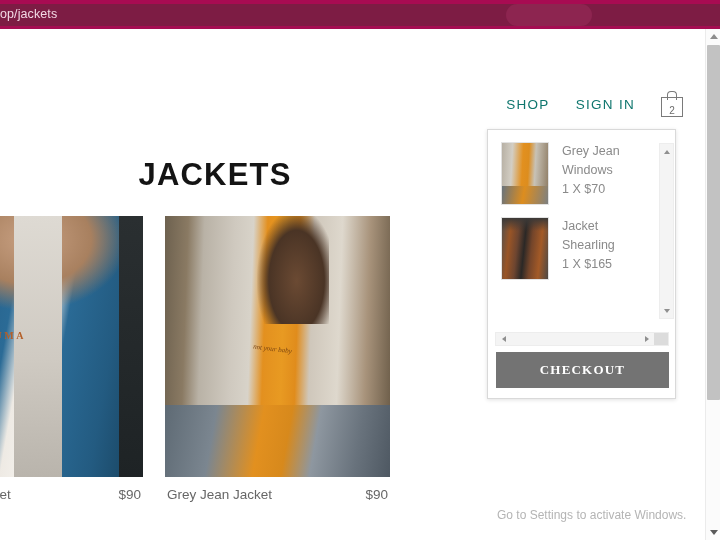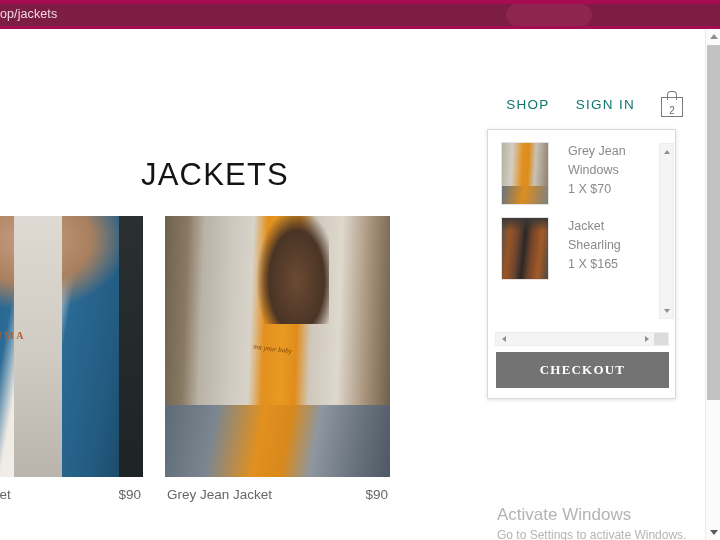--- a/index.html
+++ b/index.html
@@ -129,21 +129,21 @@
   .bag-count {
     position: absolute; left: 0; bottom: 1px; width: 22px;
     text-align: center; font-size: 10px; color: #6b6b6b;
   }
 
   
   .page-title {
     position: absolute; left: 0; top: 128px; width: 430px;
     text-align: center;
     font-size: 31px; color: #141414;
-    font-weight: 400; letter-spacing: 1.2px;
+    font-weight: 700; letter-spacing: 1.2px;
     font-family: "Liberation Sans", sans-serif;
   }
 
   
   .product-grid {
     position: absolute; left: -82px; top: 187px;
     display: flex; gap: 22px;
   }
   .product-card { width: 225px; }
   .product-photo {
@@ -237,21 +237,21 @@
     box-shadow: 0 1px 4px rgba(0,0,0,.12);
     z-index: 50;
   }
   .cart-items {
     position: absolute; left: 0; top: 0;
     width: 171px; height: 190px;
     padding: 12px 8px 0 13px;
     overflow: hidden;
   }
   .cart-item {
-    display: flex; gap: 19px; margin-bottom: 12px;
+    display: flex; gap: 13px; margin-bottom: 12px;
   }
   .cart-thumb {
     width: 48px; height: 63px; flex: none;
     position: relative; overflow: hidden;
     border: 1px solid #e2e2e2;
   }
   .cart-thumb.t-grey {
     background: linear-gradient(93deg, #b7b0a4 0%, #d3cec4 22%, #e2901f 44%,
       #dd8d1e 56%, #c8c2b6 70%, #8e7c64 100%);
   }
@@ -465,21 +465,20 @@
       <div class="arw right">
           <span></span>
         </div>
       <div class="corner"></div>
     </div>
 
     <div class="checkout-btn">CHECKOUT</div>
   </div>
 
   <div class="activate-wm">
-    <div class="wm-title">Activate Windows</div>
     <div class="wm-sub">Go to Settings to activate Windows.</div>
   </div>
 
 </div>
 
 <div class="page-scrollbar">
   <div class="psb-arrow up">
       <span></span>
     </div>
   <div class="psb-thumb"></div>

